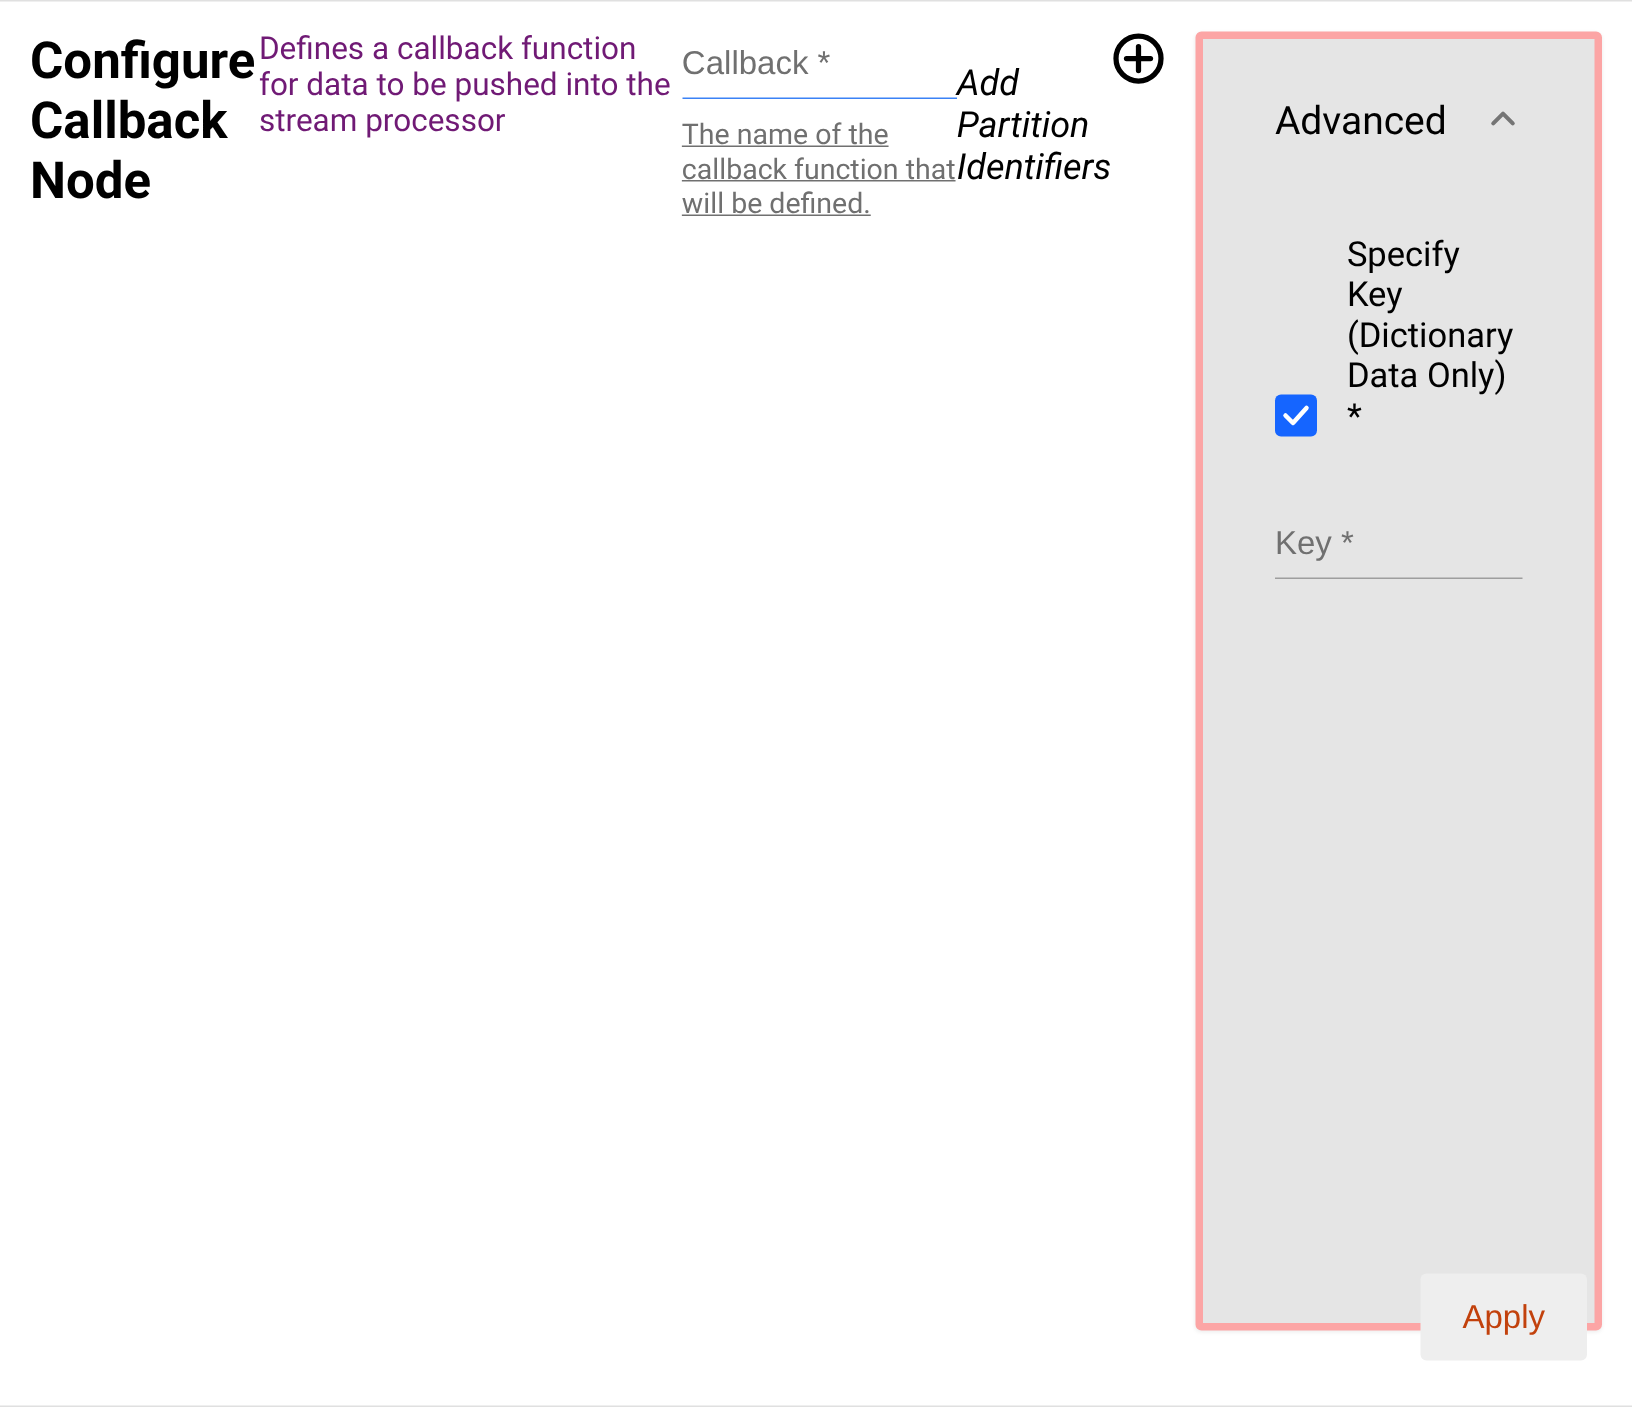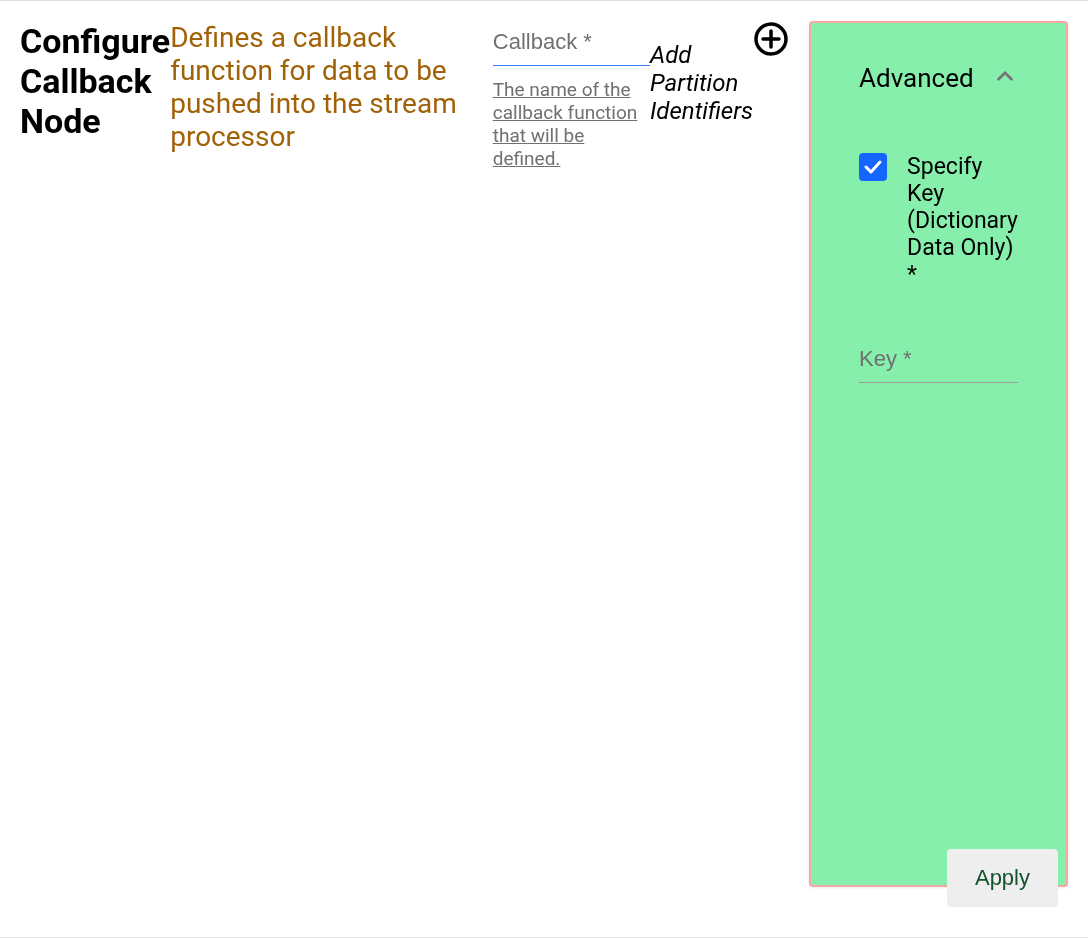--- a/index.html
+++ b/index.html
@@ -24,22 +24,22 @@
       flex-direction: row;
       position: relative;
     }
     .page-title {
       font-size: 34px;
       font-weight: 700;
       color: #000000;
       margin-bottom: 12px;
     }
     .page-subtitle {
-      font-size: 28px;
-      color: #a16207;
+      font-size: 21px;
+      color: #701a75;
       font-weight: 400;
       margin-bottom: 36px;
     }
     .field-group {
       margin-bottom: 20px;
     }
     .input-wrapper {
       position: relative;
       margin-bottom: 10px;
     }
@@ -79,45 +79,45 @@
       width: 36px;
       height: 36px;
       background: none;
       border: none;
       cursor: pointer;
       display: flex;
       align-items: center;
       justify-content: center;
     }
     .advanced-card {
-      border: 2px solid #fca5a5;
+      border: 5px solid #fca5a5;
       border-radius: 4px;
       padding: 40px 48px 40px 48px;
       box-shadow: 0 1px 3px rgba(0,0,0,0.08);
-      background: #86efac;
+      background: #e5e5e5;
       margin-bottom: 30px;
     }
     .advanced-header {
       display: flex;
       justify-content: space-between;
       align-items: center;
       cursor: pointer;
       margin-bottom: 60px;
     }
     .advanced-title {
       font-size: 26px;
       font-weight: 400;
       color: #000000;
     }
     .chevron-icon {
       color: #757575;
     }
     .checkbox-row {
       display: flex;
-      align-items: flex-start;
+      align-items: flex-end;
       margin-bottom: 50px;
     }
     .checkbox-box {
       width: 28px;
       height: 28px;
       background: #1565ff;
       border-radius: 4px;
       display: flex;
       align-items: center;
       justify-content: center;
@@ -151,21 +151,21 @@
       justify-content: flex-end;
       padding-right: 10px;
       position: absolute;
       bottom: 30px;
       right: 20px;
     }
     .apply-btn {
       padding: 16px 28px;
       font-size: 22px;
       font-weight: 500;
-      color: #14532d;
+      color: #c2410c;
       background: #eeeeee;
       border: none;
       border-radius: 4px;
       cursor: pointer;
       margin-top: 23px;
     }
   </style>
 </head>
 <body>
 

